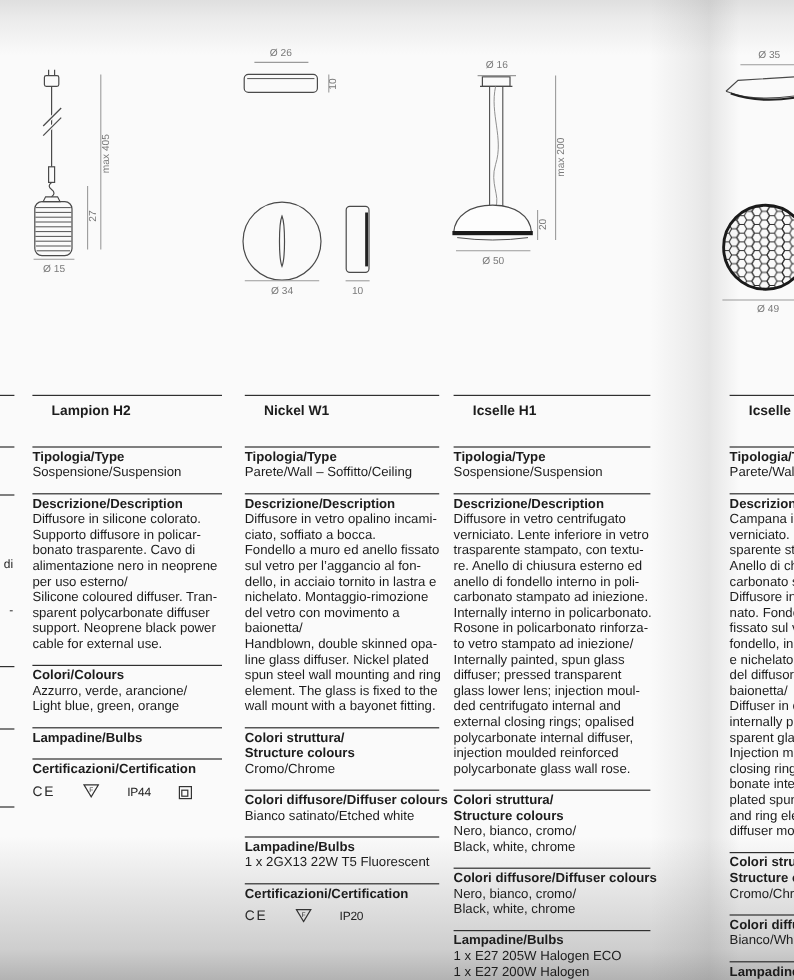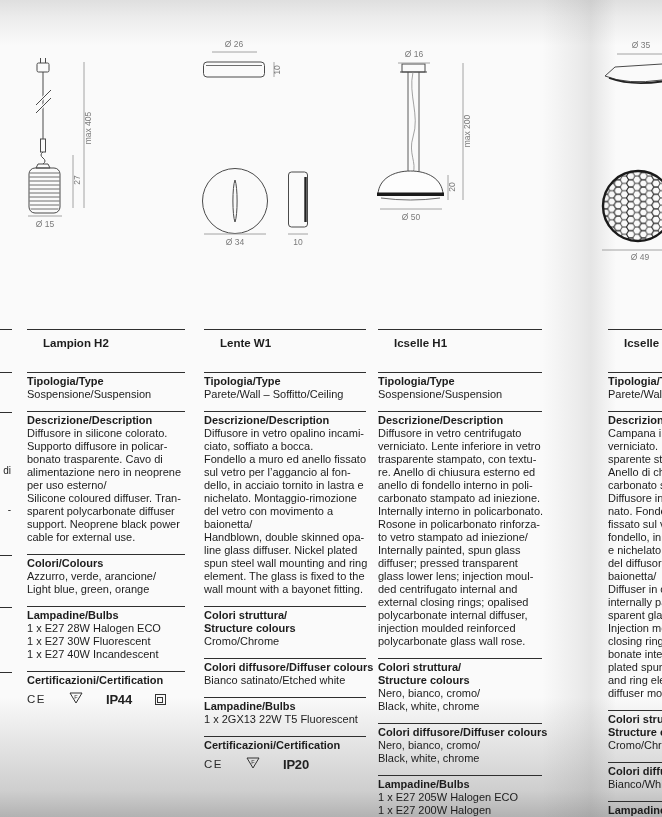--- a/index.html
+++ b/index.html
@@ -17,21 +17,21 @@
   .drawing{position:absolute;}
   .col{position:absolute;top:329px;font-size:11px;line-height:13px;}
   .rule{border-top:1px solid #2f2f2f;height:0;}
   .pname{font-size:11.5px;font-weight:bold;margin:7px 16px 12px;line-height:13px;white-space:nowrap;}
   .sec{padding-top:10px;}
   .sec .rule{margin-bottom:2px;}
   .bline{font-weight:bold;white-space:nowrap;}
   .line{white-space:nowrap;}
   .certs{margin-top:5px;display:flex;align-items:center;gap:23px;height:15px;}
   .ce{font-size:11.5px;letter-spacing:1.5px;color:#2a2a2a;}
-  .ip{font-weight:bold;font-size:13px;letter-spacing:-0.2px;color:#222;}
+  .ip{font-weight:normal;font-size:10px;letter-spacing:-0.2px;color:#222;}
   .classii{width:9px;height:9px;border:1px solid #333;display:inline-block;position:relative;}
   .classii .inner{position:absolute;left:1.5px;top:1.5px;width:4px;height:4px;border:1px solid #333;}
   .sliver{position:absolute;left:0;top:0;width:12px;height:100%;}
   .srule{position:absolute;left:0;width:12px;border-top:1px solid #2f2f2f;}
   .sfrag{position:absolute;right:1px;font-size:10px;line-height:13px;}
   svg text{font-family:"Liberation Sans",sans-serif;}
 </style>
 </head>
 <body>
 
@@ -209,25 +209,20 @@
     <div>
         <div class="line">Azzurro, verde, arancione/</div>
         <div class="line">Light blue, green, orange</div>
       </div>
   </div>
   <div class="sec">
     <div class="rule"></div>
     <div>
         <div class="bline">Lampadine/Bulbs</div>
       </div>
-    <div>
-        <div class="line">1 x E27 28W Halogen ECO</div>
-        <div class="line">1 x E27 30W Fluorescent</div>
-        <div class="line">1 x E27 40W Incandescent</div>
-      </div>
   </div>
   <div class="sec">
     <div class="rule"></div>
     <div>
         <div class="bline">Certificazioni/Certification</div>
       </div>
     <div class="certs">
       <span class="ce">CE</span>
       <span>
         <svg width="14" height="12" viewBox="0 0 14 12">
@@ -238,21 +233,21 @@
       <span class="ip">IP44</span>
       <span class="classii">
           <span class="inner"></span>
         </span>
     </div>
   </div>
 </section>
 
 <section class="col" style="left:204px;width:162px">
   <div class="rule"></div>
-  <h3 class="pname">Lente W1</h3>
+  <h3 class="pname">Nickel W1</h3>
   <div class="sec">
     <div class="rule"></div>
     <div>
         <div class="bline">Tipologia/Type</div>
       </div>
     <div>
         <div class="line">Parete/Wall – Soffitto/Ceiling</div>
       </div>
   </div>
   <div class="sec">

